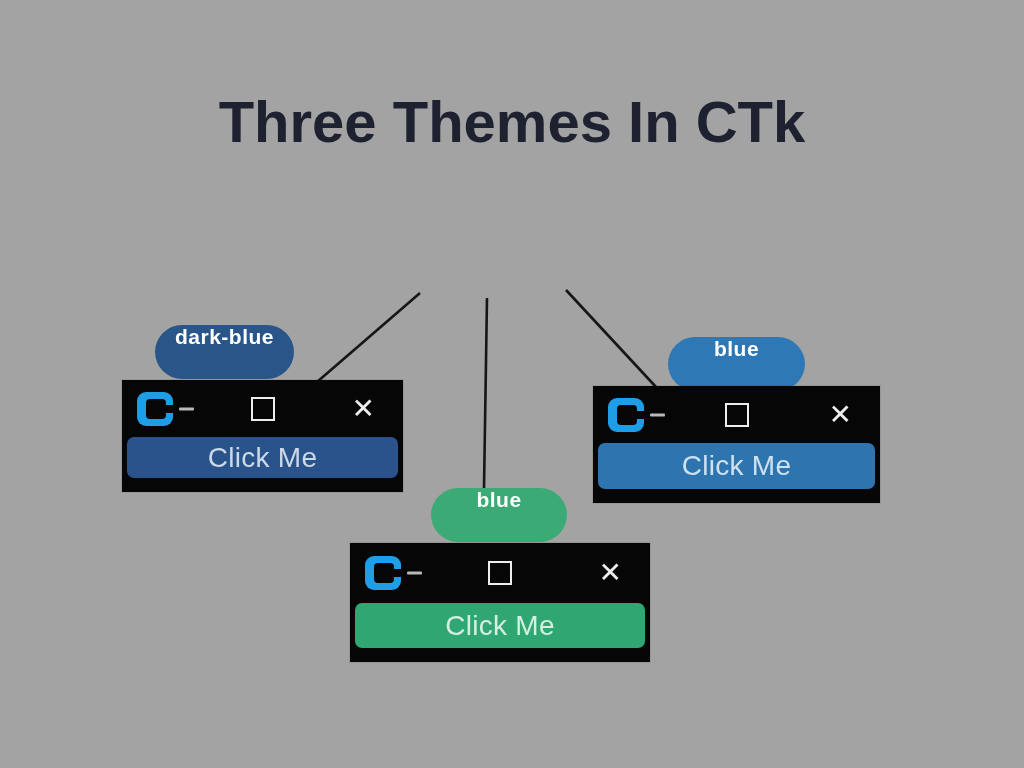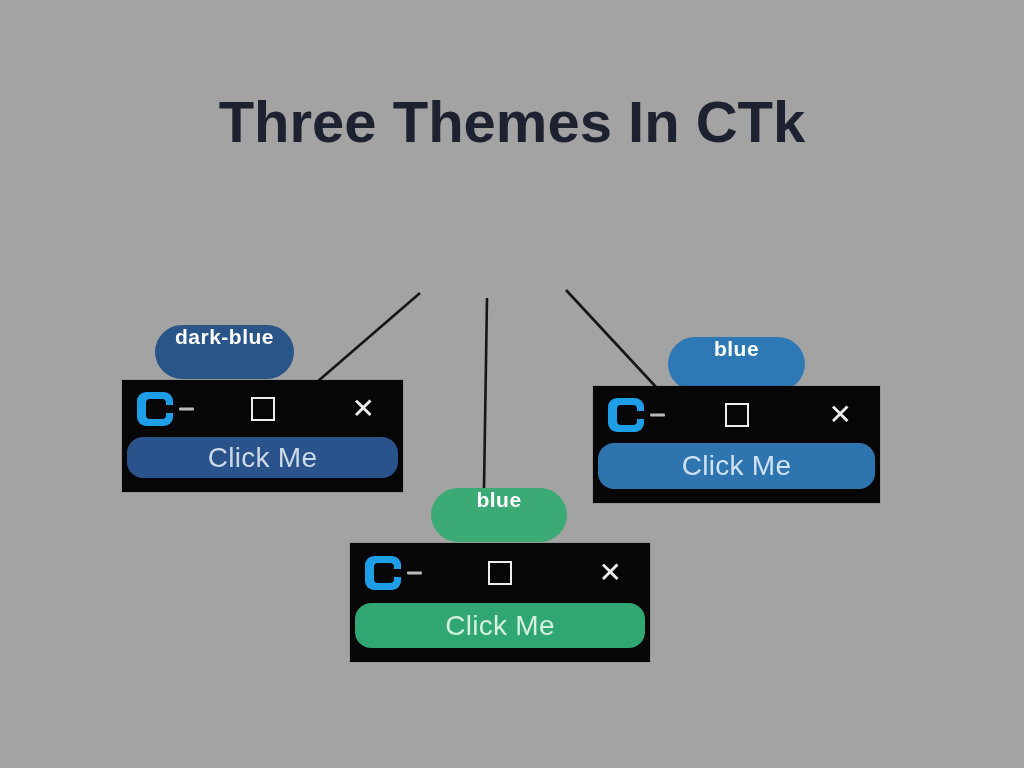--- a/index.html
+++ b/index.html
@@ -118,21 +118,21 @@
     right:28px; top:50%;
     transform:translateY(-50%);
     color:#ededed;
     font-size:28px;
     font-weight:400;
     line-height:1;
   }
   .ctk-button{
     flex:1;
     margin:0 5px 14px 5px;
-    border-radius:16px;
+    border-radius:7px;
     display:flex;align-items:center;justify-content:center;
     font-size:28px;
     font-weight:500;
     letter-spacing:0.3px;
   }
 </style>
 </head>
 <body>
 
 <div class="canvas">

